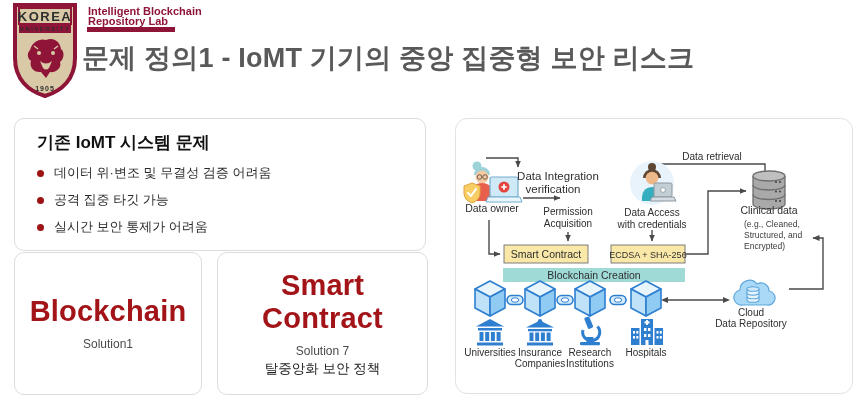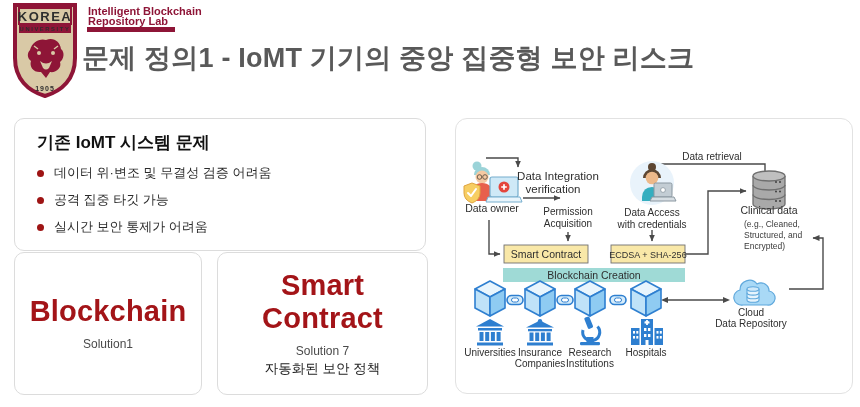--- a/index.html
+++ b/index.html
@@ -85,21 +85,21 @@
   </div>
 </div>
 
 <div class="solution-card one">
   <div class="solution-name">Blockchain</div>
   <div class="solution-label">Solution1</div>
 </div>
 <div class="solution-card two">
   <div class="solution-name">Smart Contract</div>
   <div class="solution-label">Solution 7</div>
-  <div class="solution-desc">자동화된 보안 정책</div>
+  <div class="solution-desc">탈중앙화 보안 정책</div>
 </div>
 
 <div class="diagram-panel">
 <svg class="diagram-svg" width="396" height="274" viewBox="0 0 396 274">
   <defs>
     <marker id="ah" markerWidth="9" markerHeight="8" refX="6.5" refY="3" orient="auto" markerUnits="userSpaceOnUse">
       <path d="M0,0 L7,3 L0,6 Z" fill="#4a4a4a"></path>
     </marker>
   </defs>
 

